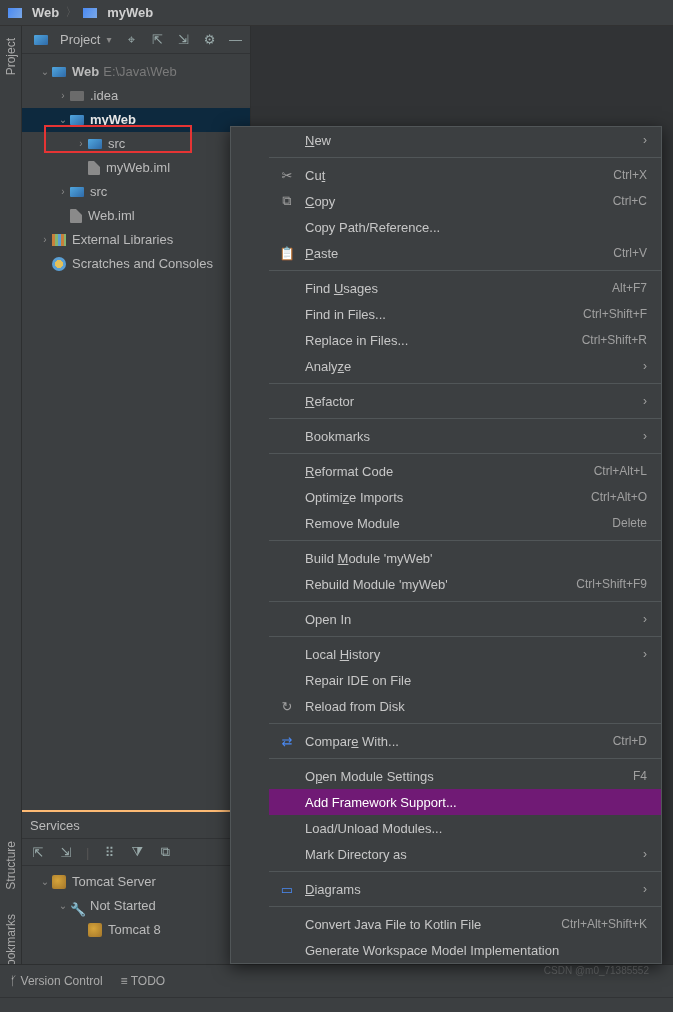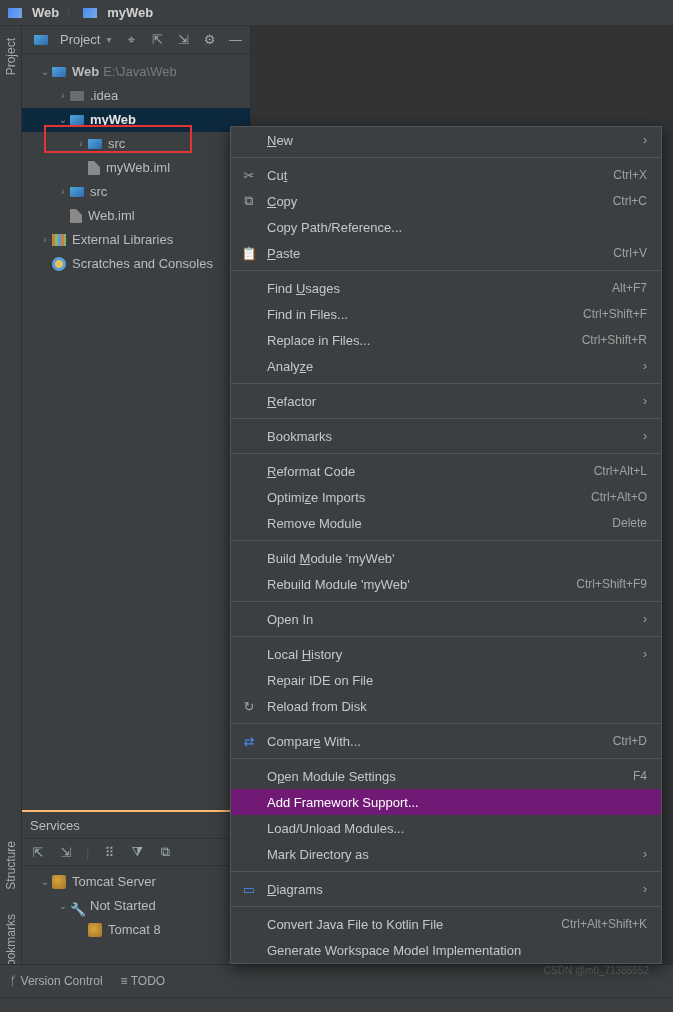--- a/index.html
+++ b/index.html
@@ -43,21 +43,21 @@
 
 
 .services { border-top: 2px solid #fdba74; }
 .services .shead { height: 26px; display: flex; align-items: center; padding: 0 8px; color: #bbb; }
 .services .stools { height: 28px; display: flex; align-items: center; gap: 12px; padding: 0 8px; border-top: 1px solid #313335; border-bottom: 1px solid #313335; color: #9aa; }
 .services .tree { padding: 4px 0; }
 .tomcat-icon { width: 14px; height: 14px; display: inline-block; margin-right: 6px; background: radial-gradient(circle at 40% 40%,#d6a43a,#a2752a); border-radius: 2px; }
 .wrench-icon { width: 14px; height: 14px; display: inline-block; margin-right: 6px; color: #bbb; }
 
 
-.context-menu { position: absolute; left: 230px; top: 126px; width: 432px; background: #3c3f41; border: 1px solid #515658; box-shadow: 0 4px 16px rgba(0,0,0,0.6); z-index: 50; }
+.context-menu { position: absolute; left: 230px; top: 126px; width: 432px; background: #3c3f41; border: 1px solid #515658; box-shadow: 0 4px 16px rgba(0,0,0,0.6); z-index: 50; padding-left: 38px; }
 .menu-item { display: flex; align-items: center; height: 26px; padding: 0 14px 0 36px; position: relative; color: #c7c7c7; cursor: default; }
 .menu-item .mi-icon { position: absolute; left: 10px; width: 16px; height: 16px; display: inline-flex; align-items: center; justify-content: center; color: #a0a0a0; }
 .menu-item .shortcut { margin-left: auto; color: #a0a0a0; font-size: 12px; }
 .menu-item .sub { margin-left: auto; color: #a0a0a0; font-size: 12px; }
 .menu-item.highlight { background: #701a75; color: #ffffff; }
 .menu-sep { height: 1px; background: #515658; margin: 4px 0; }
 .ul { text-decoration: underline; }
 
 
 .arrow-line { position: absolute; z-index: 60; pointer-events: none; }

